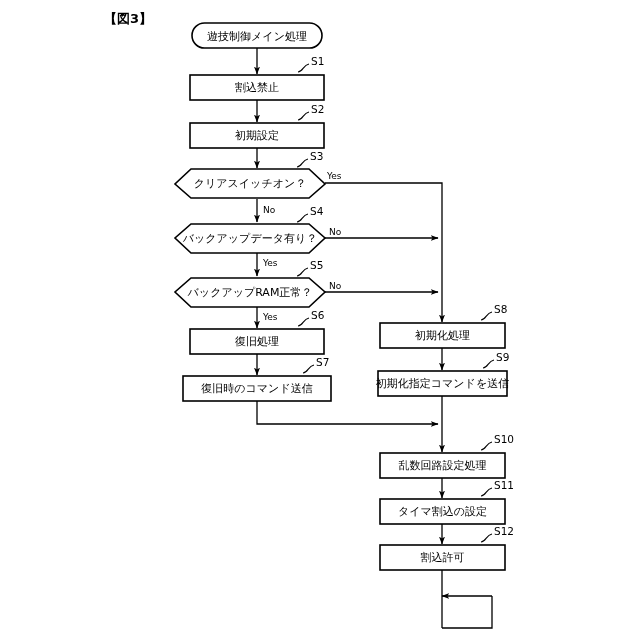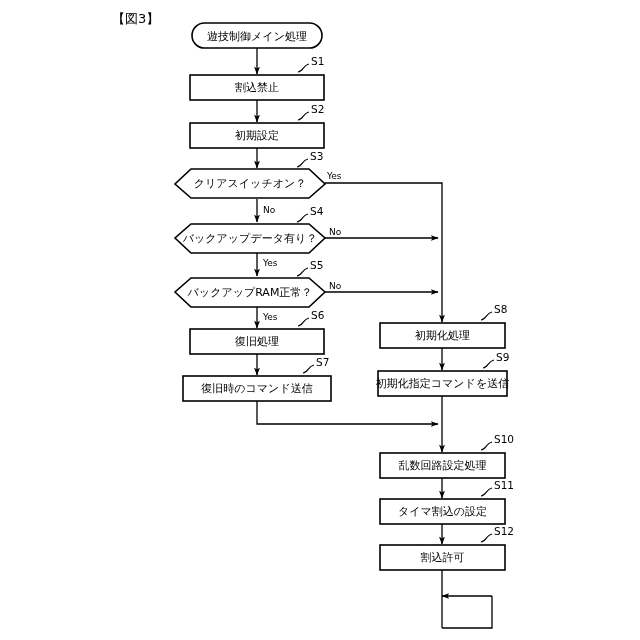--- a/index.html
+++ b/index.html
@@ -18,25 +18,24 @@
     position: relative;
     width: 640px;
     height: 640px;
     background: #ffffff;
   }
   #figure-label {
     position: absolute;
     left: 104px;
     top: 10px;
     font-size: 13px;
-    font-weight: normal;
+    font-weight: bold;
     color: #000;
     letter-spacing: 0px;
     white-space: nowrap;
-    margin-left: 8px;
   }
   svg.flow {
     position: absolute;
     left: 0;
     top: 0;
     width: 640px;
     height: 640px;
   }
   .shape-line {
     fill: #ffffff;

